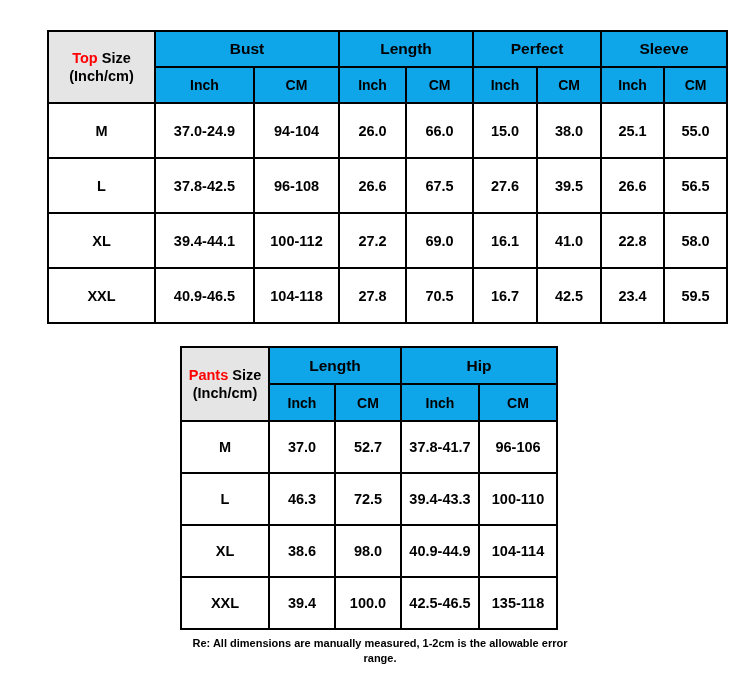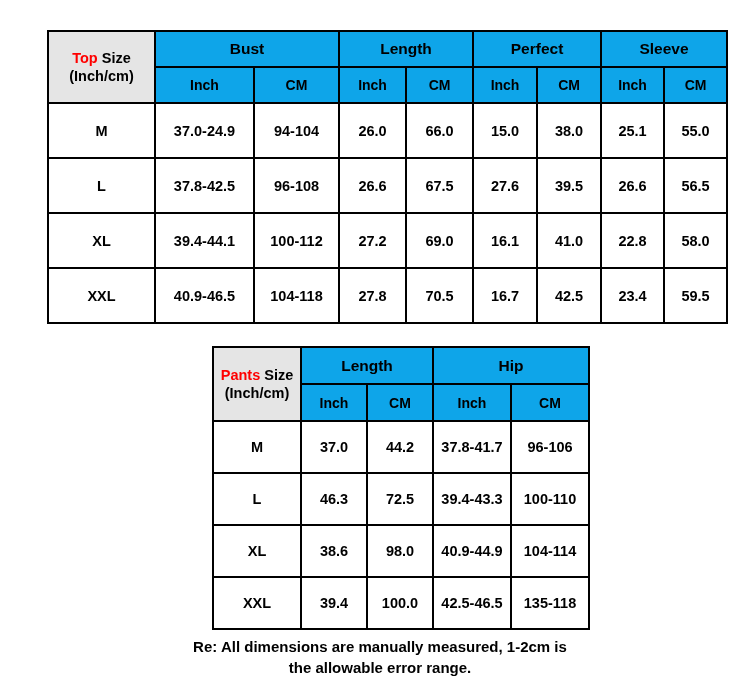--- a/index.html
+++ b/index.html
@@ -91,38 +91,37 @@
   .top-table .r-data  { height: 55px; }
 
   
   .pants-table-wrap {
     position: absolute;
     left: 180px;
     top: 346px;
   }
   .pants-table {
     width: 360px;
-    margin-left: 32px;
   }
   .pants-table .c-size { width: 88px; }
   .pants-table .c-in1  { width: 66px; }
   .pants-table .c-cm1  { width: 66px; }
   .pants-table .c-in2  { width: 78px; }
   .pants-table .c-cm2  { width: 78px; }
   .pants-table .r-head { height: 37px; }
   .pants-table .r-unit { height: 37px; }
   .pants-table .r-data { height: 52px; }
 
   .note {
     position: absolute;
     left: 190px;
     top: 636px;
     width: 380px;
     text-align: center;
-    font-size: 15px;
+    font-size: 11px;
     font-weight: bold;
     line-height: 1.4;
   }
 </style>
 </head>
 <body>
 
 <div class="page">
 
 
@@ -230,21 +229,21 @@
         <tr class="r-unit">
           <td class="gold unithead">Inch</td>
           <td class="gold unithead">CM</td>
           <td class="gold unithead">Inch</td>
           <td class="gold unithead">CM</td>
         </tr>
 
         <tr class="r-data">
           <td class="sizecell">M</td>
           <td class="datacell">37.0</td>
-          <td class="datacell">44.2</td>
+          <td class="datacell">52.7</td>
           <td class="datacell">37.8-41.7</td>
           <td class="datacell">96-106</td>
         </tr>
         <tr class="r-data">
           <td class="sizecell">L</td>
           <td class="datacell">46.3</td>
           <td class="datacell">72.5</td>
           <td class="datacell">39.4-43.3</td>
           <td class="datacell">100-110</td>
         </tr>

